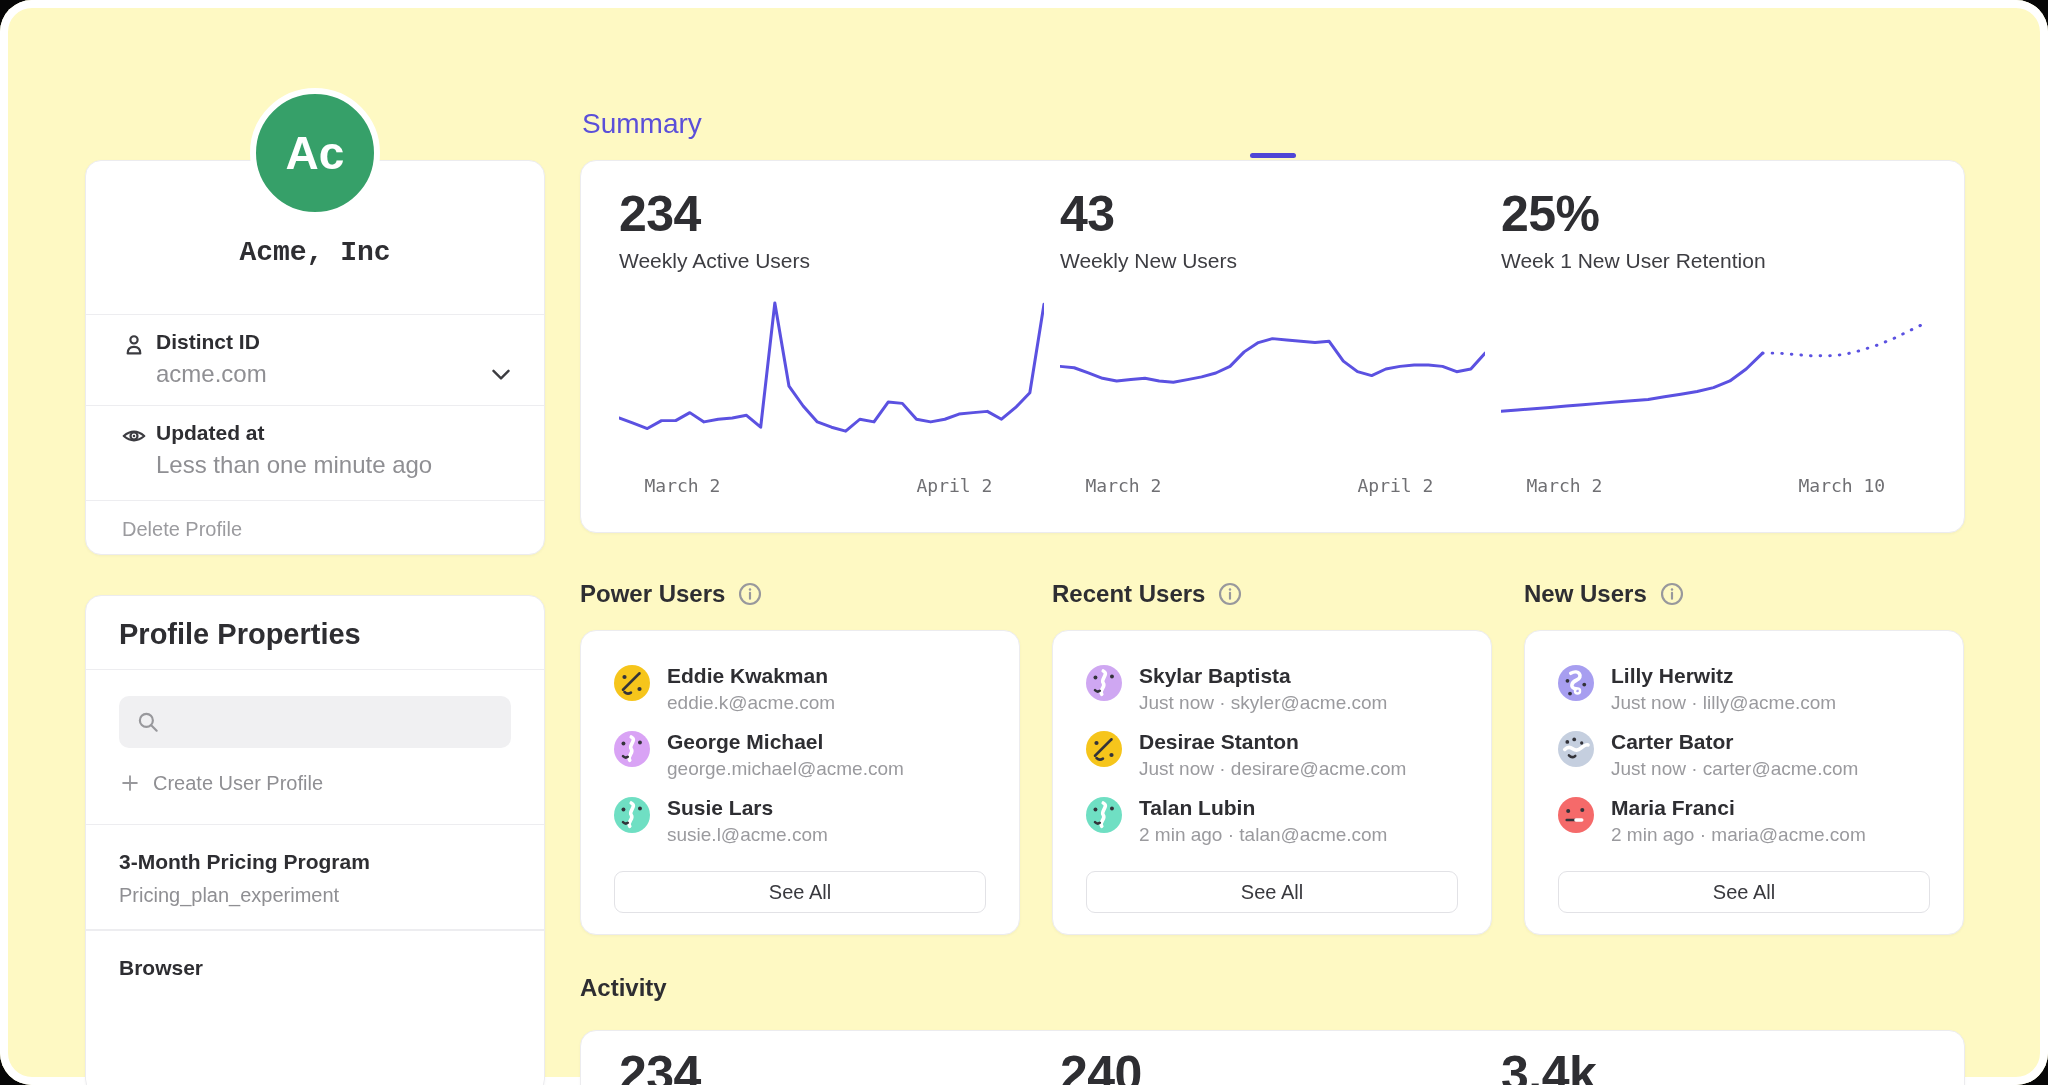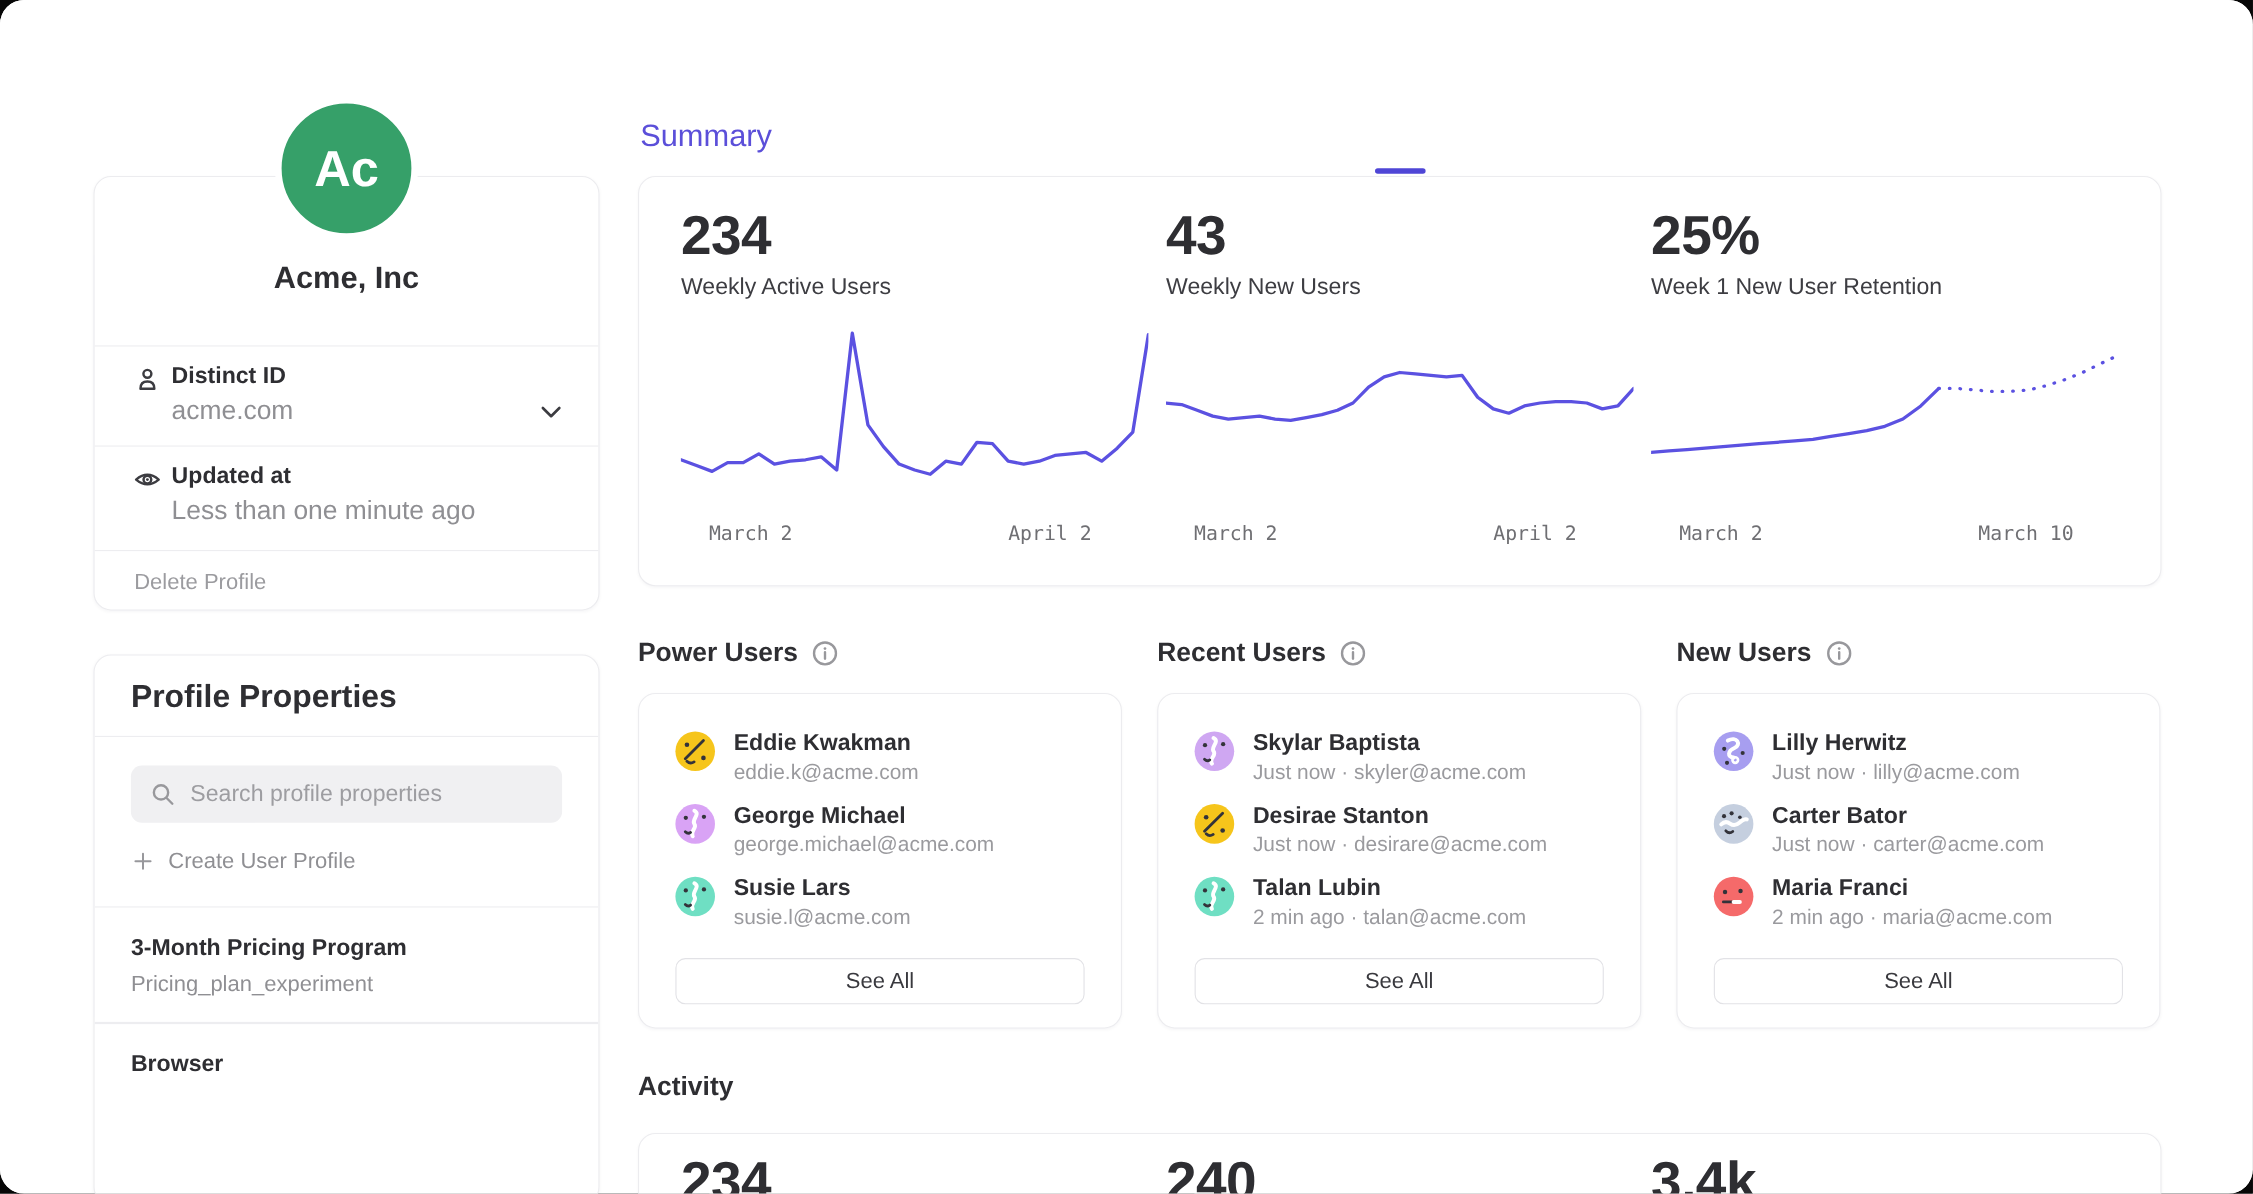--- a/index.html
+++ b/index.html
@@ -1,27 +1,27 @@
 <!DOCTYPE html>
 <html><head>
 <meta charset="utf-8">
 <style>
   html,body{margin:0;padding:0;width:2048px;height:1085px;background:#070707;font-family:"Liberation Sans",sans-serif;}
   *{box-sizing:border-box;}
-  .frame{position:absolute;inset:0;border-radius:22px;background:#ffffff;overflow:hidden;
+  .frame{position:absolute;inset:0;border-radius:32px;background:#fef9c3;overflow:hidden;
          box-shadow:inset 0 0 0 8px #ffffff;}
   
   .card{background:#fff;border:1px solid #ececef;border-radius:16px;box-shadow:0 1px 3px rgba(20,20,43,.04);}
   .divider{height:1px;background:#ededf0;width:100%;}
   
   .sidebar{position:absolute;left:85px;top:0;width:460px;height:100%;}
   .company-avatar{position:absolute;left:165px;top:88px;width:130px;height:130px;border-radius:50%;
     border:6px solid #fff;color:#fff;font-size:46px;font-weight:700;display:flex;align-items:center;justify-content:center;z-index:3;}
   .profile-card{position:absolute;left:0;top:160px;width:460px;height:395px;}
-  .company-name{margin:0;padding-top:76px;height:153px;text-align:center;font-size:28px;font-weight:700;color:#2e2e32;}
+  .company-name{margin:0;padding-top:76px;height:153px;text-align:center;font-size:28px;font-weight:700;color:#2e2e32;font-family:Liberation Mono, monospace;}
   .field-row{position:relative;padding:14px 30px 0 36px;}
   .field-row.r1{height:90px;}
   .field-row.r2{height:94px;}
   .field-row .ficon{position:absolute;left:34px;top:16px;width:28px;height:28px;}
   .f-label{margin-left:34px;font-size:21px;font-weight:700;color:#2e2e32;line-height:26px;}
   .f-value{margin-left:34px;margin-top:7px;font-size:24px;color:#8f8f93;line-height:24px;}
   .chevron-btn{position:absolute;right:28px;top:44px;width:30px;height:30px;background:none;border:none;padding:0;cursor:pointer;}
   .delete-btn{display:block;width:100%;height:57px;background:none;border:none;text-align:left;padding:0 0 0 36px;
     font-size:20px;color:#9b9b9f;font-family:inherit;cursor:pointer;}
   .props-card{position:absolute;left:0;top:595px;width:460px;height:500px;overflow:hidden;}
@@ -121,21 +121,20 @@
 
     <section class="card props-card">
       <h2 class="props-title">Profile Properties</h2>
       <div class="divider"></div>
 
       <div class="search-box">
         <svg viewBox="0 0 24 24">
           <circle class="ic-gray" cx="10.5" cy="10.5" r="6"></circle>
           <path class="ic-gray" d="M15.2 15.2 L20 20"></path>
         </svg>
-        <input type="text" placeholder="Search profile properties" style="">
       </div>
 
       <button class="create-row">
         <svg width="22" height="22" viewBox="0 0 24 24">
           <path class="ic-gray" d="M12 4.5 V19.5 M4.5 12 H19.5"></path>
         </svg>
         <span>Create User Profile</span>
       </button>
       <div class="divider mid"></div>
 

